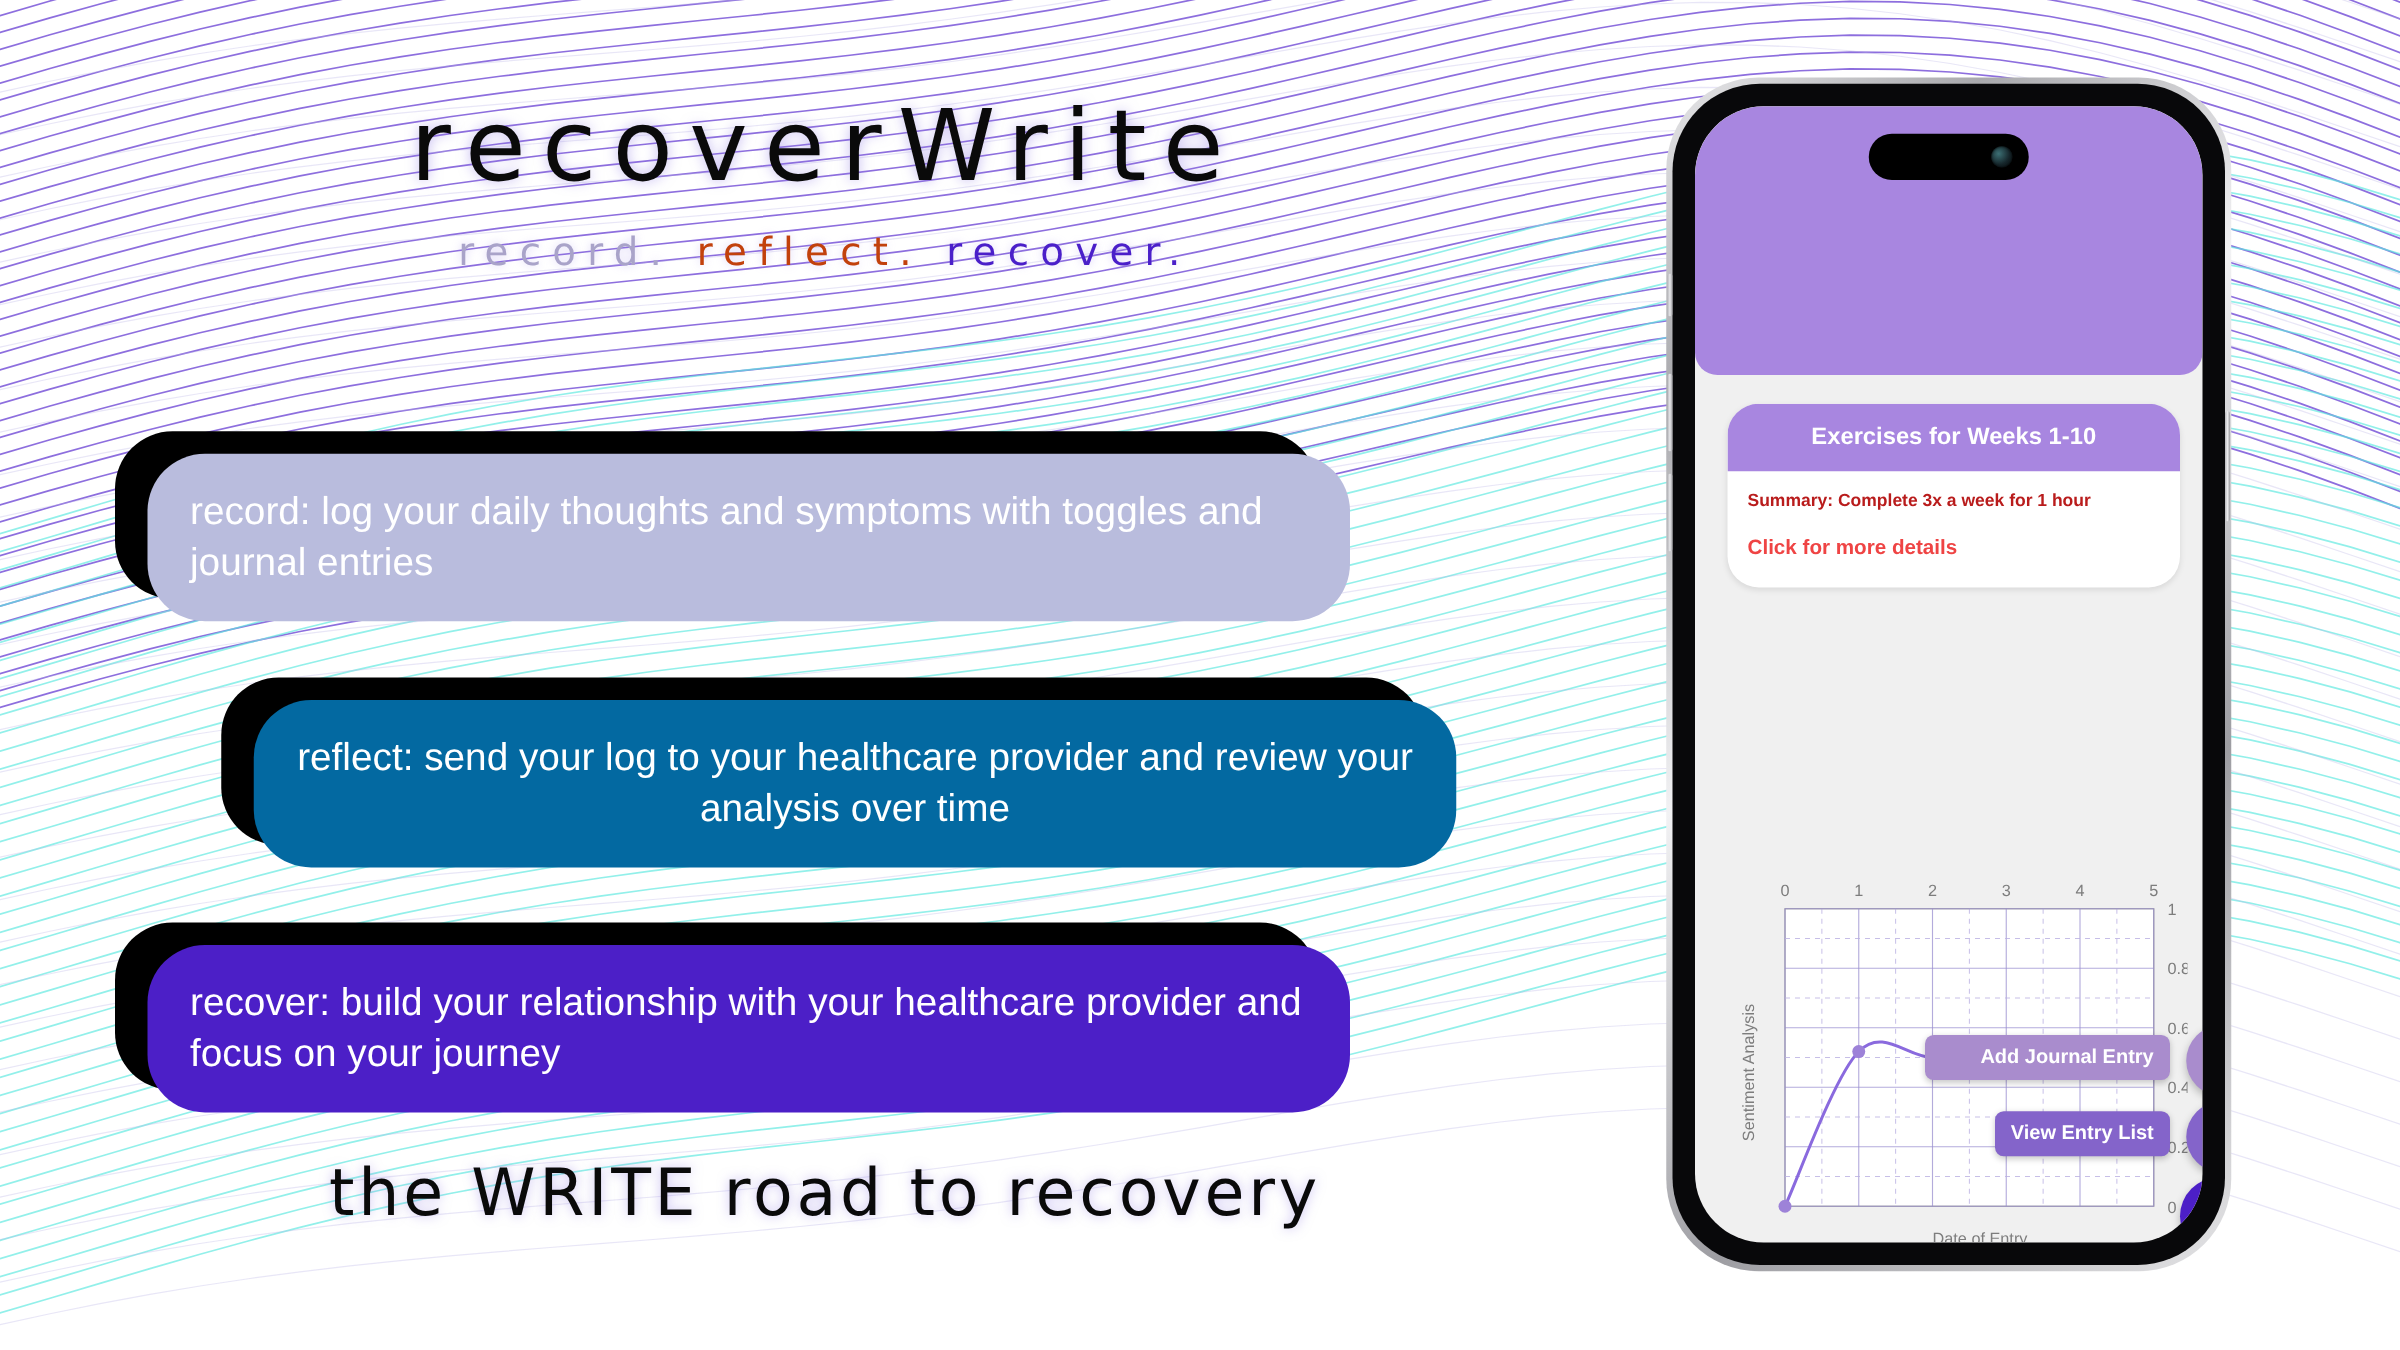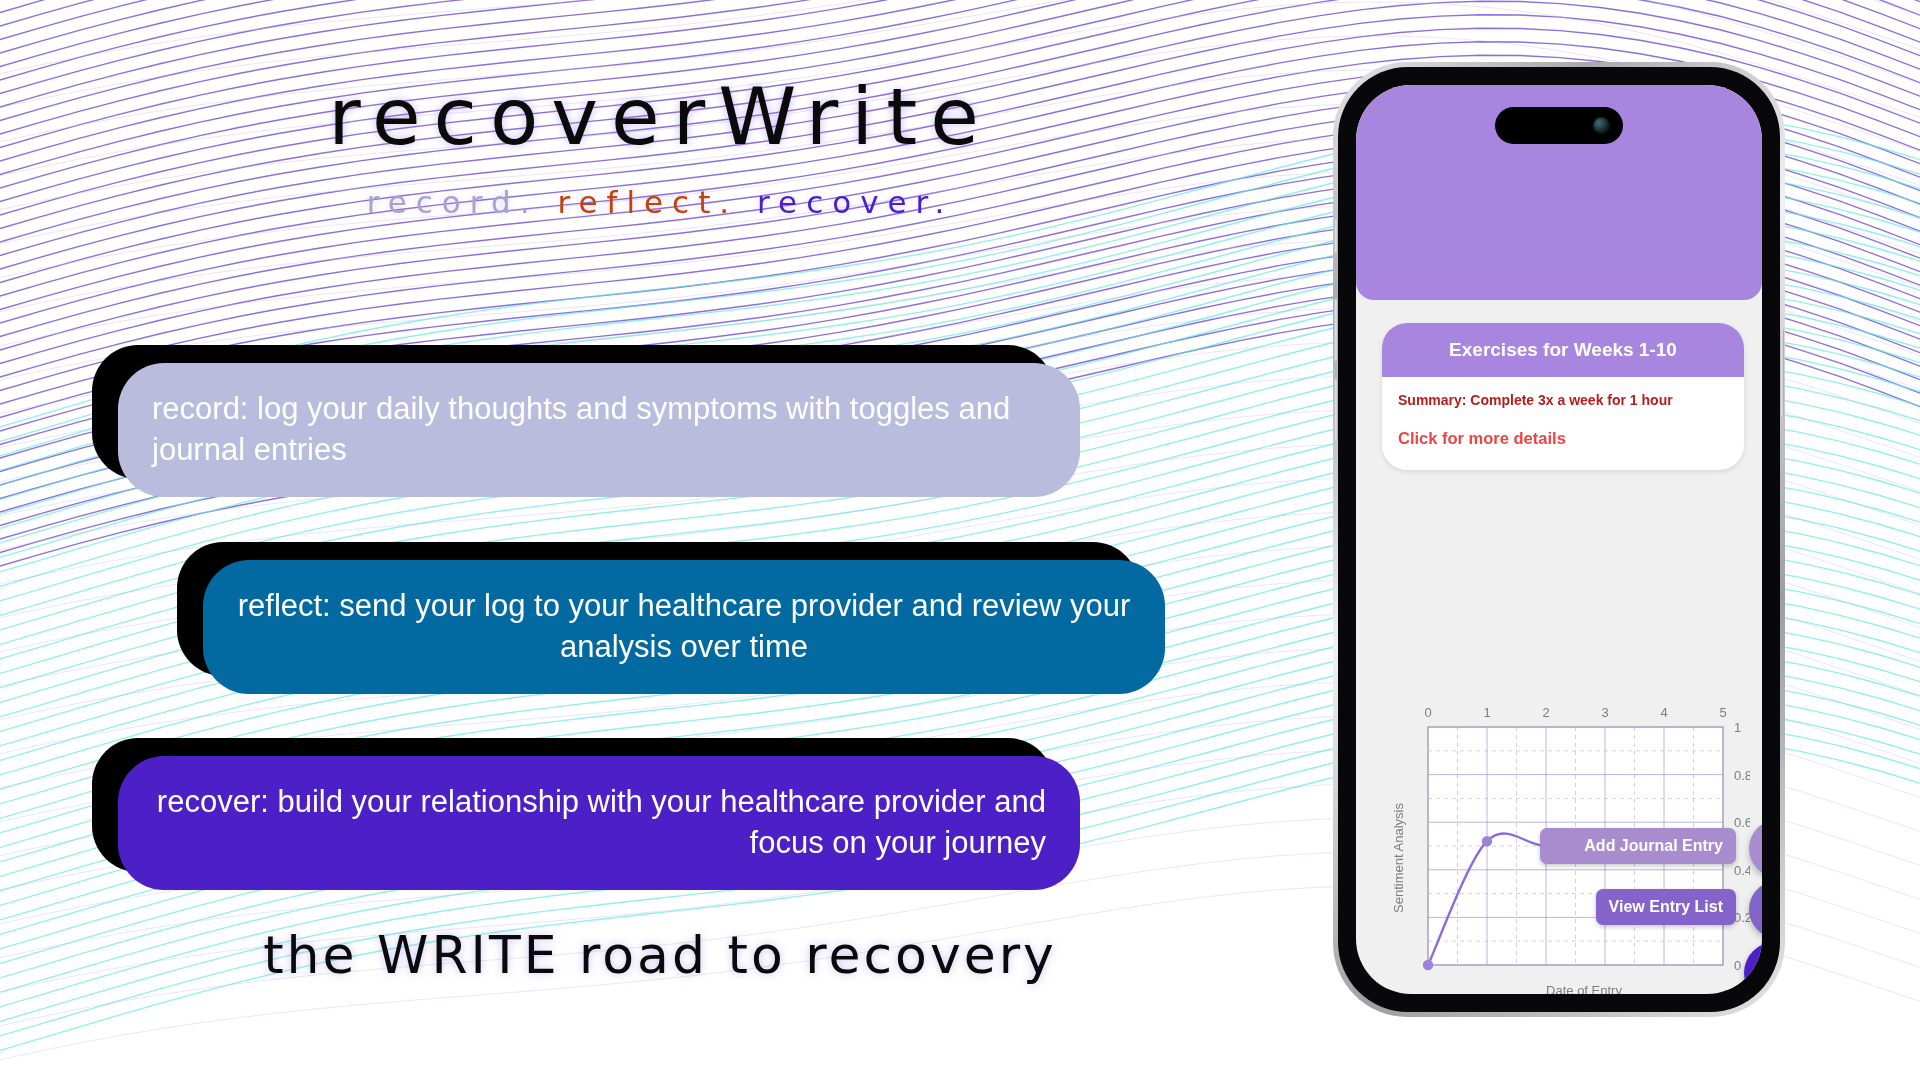--- a/index.html
+++ b/index.html
@@ -410,21 +410,21 @@
   <div class="brand-title">recoverWrite</div>
   <div class="brand-tagline">
     <span class="tag-record">record.</span>
     <span class="tag-reflect">reflect.</span>
     <span class="tag-recover">recover.</span>
   </div>
 </div>
 
 <div class="bubble" id="bubble-record" style="background: rgb(185, 188, 221);">record: log your daily thoughts and symptoms with toggles and journal entries</div>
 <div class="bubble" id="bubble-reflect" style="background: #0369a1; text-align: center;">reflect: send your log to your healthcare provider and review your analysis over time</div>
-<div class="bubble" id="bubble-recover" style="background: rgb(76, 31, 199); text-align: right;">recover: build your relationship with your healthcare provider and focus on your journey</div>
+<div class="bubble" id="bubble-recover" style="background: rgb(76, 31, 199);">recover: build your relationship with your healthcare provider and focus on your journey</div>
 
 <div class="slogan">the WRITE road to recovery</div>
 
 <div id="phone">
   <div class="phone-frame">
     <div class="phone-body">
 
       <div class="btn-side" id="btn-silent"></div>
       <div class="btn-side" id="btn-volup"></div>
       <div class="btn-side" id="btn-voldn"></div>

